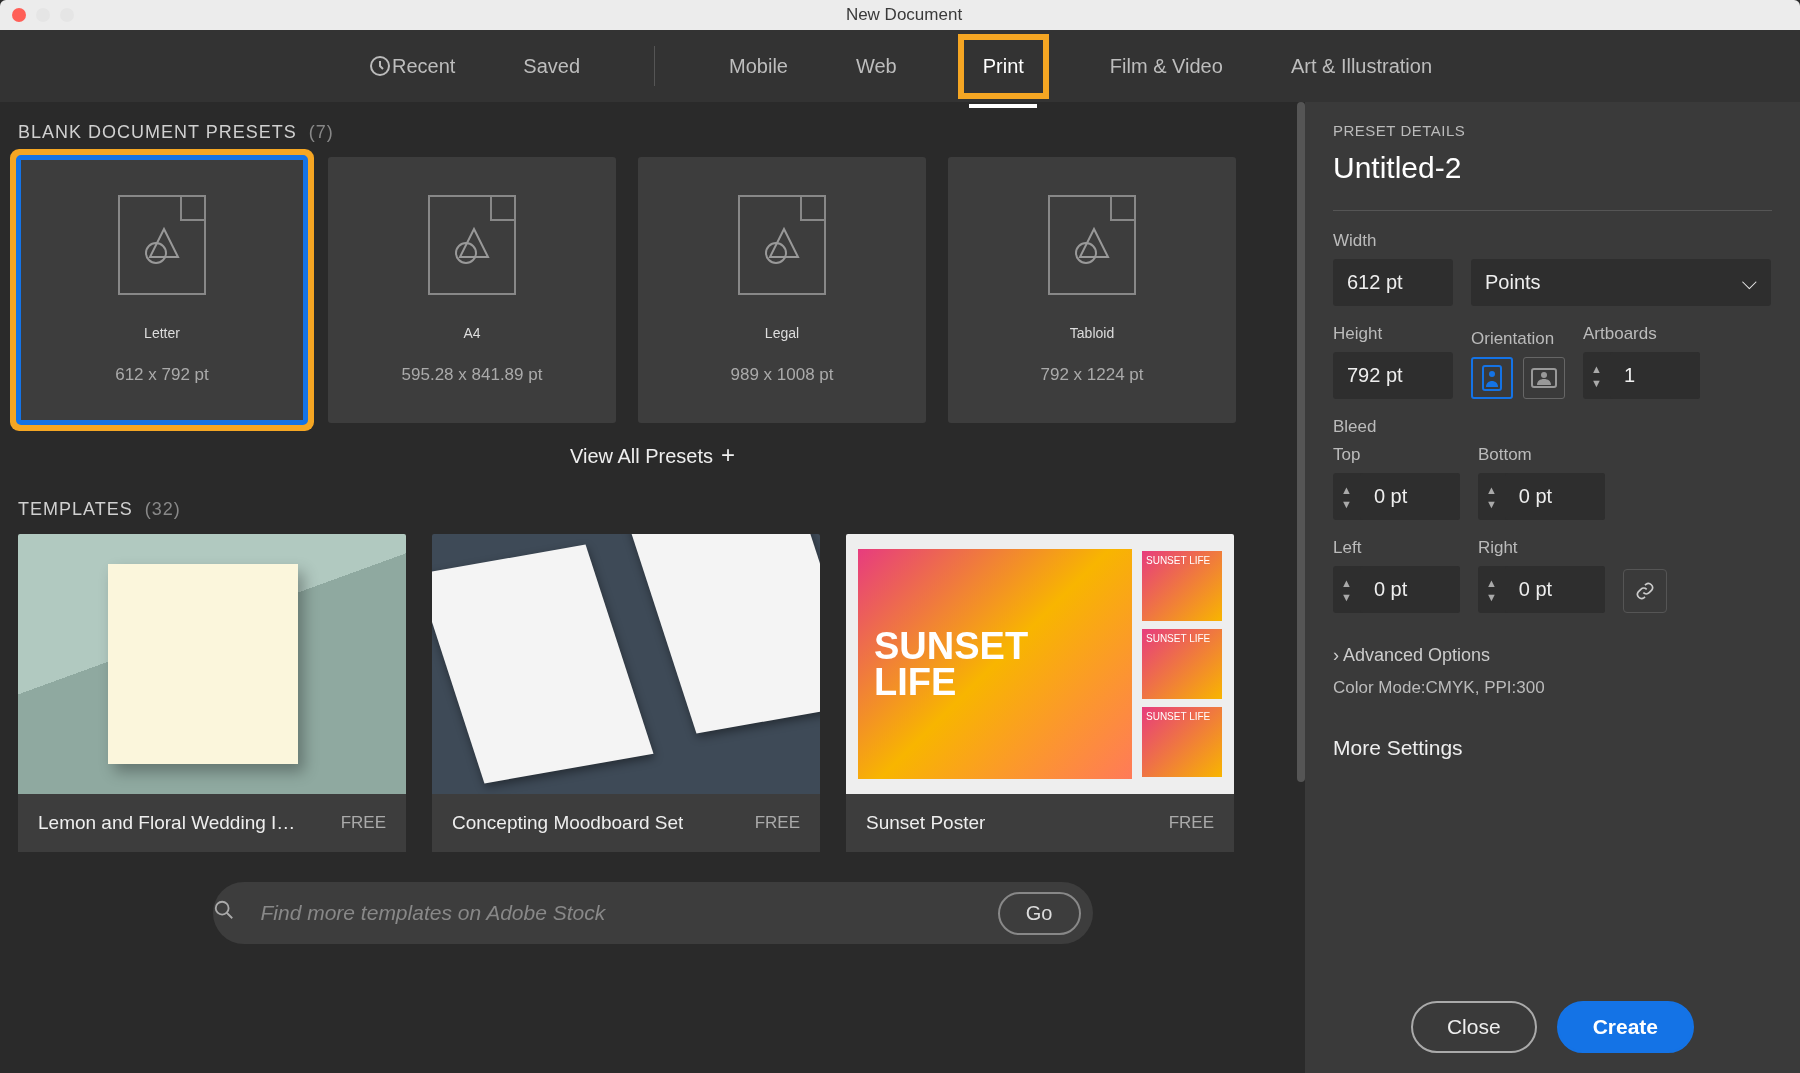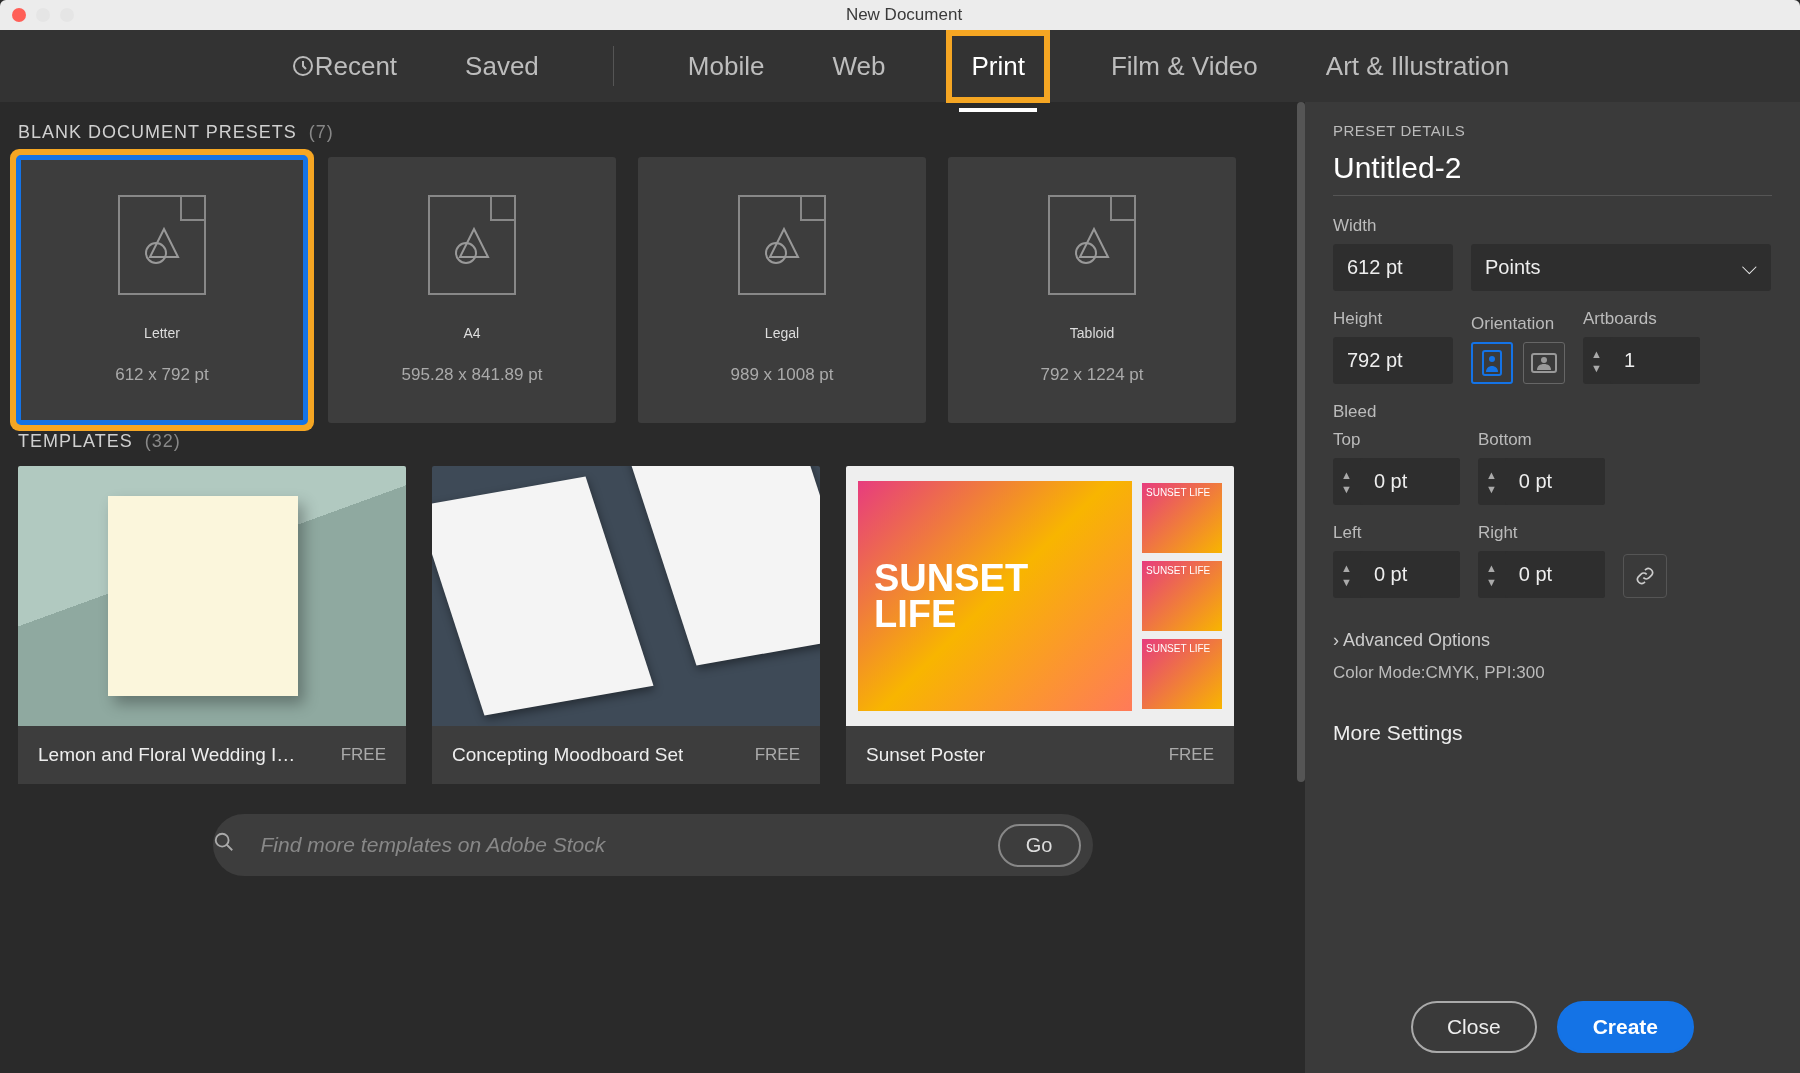--- a/index.html
+++ b/index.html
@@ -9,21 +9,21 @@
   .titlebar { background: #ececec; height: 30px; display: flex; align-items: center; position: relative; border-top-left-radius: 6px; border-top-right-radius: 6px; }
   .traffic-lights { display: flex; gap: 10px; margin-left: 12px; }
   .tl { width: 14px; height: 14px; border-radius: 50%; }
   .tl.red { background: #ff5f57; }
   .tl.yel { background: #e5e5e5; }
   .tl.grn { background: #e5e5e5; }
   .titlebar .title { position: absolute; left: 8px; right: 0; text-align: center; color: #3a3a3a; font-size: 17px; }
 
   
   .tabs { background: #333; height: 72px; display: flex; align-items: center; justify-content: center; gap: 60px; }
-  .tab { color: #bdbdbd; font-size: 26px; display: flex; align-items: center; cursor: pointer; position: relative; padding: 6px 4px; }
+  .tab { color: #bdbdbd; font-size: 20px; display: flex; align-items: center; cursor: pointer; position: relative; padding: 6px 4px; }
   .tab.active { color: #fff; }
   .tab.active::after { content: ""; position: absolute; bottom: -12px; left: 10%; right: 10%; height: 4px; background: #fff; }
   .tab-divider { width: 1px; height: 40px; background: #555; margin: 0 10px; }
   .highlight-box { outline: 6px solid #f5a623; outline-offset: -3px; padding: 18px 22px; }
 
   
   .main { display: flex; height: calc(100% - 102px); }
   .left { flex: 1; padding: 20px 18px; overflow: hidden; position: relative; }
   .right { width: 495px; background: #3a3a3a; padding: 20px 28px; color: #ccc; display: flex; flex-direction: column; }
 
@@ -61,21 +61,21 @@
   .thumb.t3 .side { width:80px; display:flex; flex-direction:column; gap:8px; }
   .thumb.t3 .side div { height:70px; background:linear-gradient(135deg,#e73c7e,#f8b500); font-size:10px; color:#fff; display:flex; align-items:flex-start; padding:4px; }
 
   .searchbar { margin-top: 30px; display: flex; align-items: center; justify-content: center; gap: 26px; background: #3d3d3d; border-radius: 40px; height: 62px; width: 880px; margin-left: auto; margin-right: auto; }
   .searchbar .sico { color: #aaa; font-size: 22px; }
   .searchbar .ph { color: #888; font-size: 21px; font-style: italic; flex: 1; }
   .gobtn { border: 2px solid #888; border-radius: 28px; padding: 8px 26px; color: #ddd; font-size: 20px; cursor: pointer; margin-right: 12px; }
 
   
   .rhead { font-size: 15px; letter-spacing: .5px; color: #bbb; margin-bottom: 12px; }
-  .docname { font-size: 30px; color: #fff; border-bottom: 1px solid #555; padding-bottom: 10px; margin-bottom: 20px; }
+  .docname { font-size: 30px; color: #fff; border-bottom: 1px solid #555; padding-bottom: 25px; margin-bottom: 20px; }
   .field-label { font-size: 17px; color: #bbb; margin-bottom: 8px; }
   .row { display: flex; gap: 18px; align-items: flex-end; margin-bottom: 18px; }
   .col { display: flex; flex-direction: column; }
   .input { background: #2e2e2e; border: none; color: #eee; font-size: 20px; padding: 12px 14px; border-radius: 3px; }
   .input.w1 { width: 120px; }
   .select { background: #2e2e2e; color: #eee; font-size: 20px; padding: 12px 14px; border-radius: 3px; display: flex; justify-content: space-between; align-items: center; width: 300px; cursor: pointer; }
   .stepper { display:flex; align-items:center; background:#2e2e2e; border-radius:3px; }
   .stepper .arrows { display:flex; flex-direction:column; padding:4px 8px; color:#aaa; font-size:11px; gap:2px; cursor:pointer; }
   .orient { display:flex; gap:10px; }
   .orient .o { width:42px; height:42px; border:1px solid #666; display:flex; align-items:center; justify-content:center; color:#999; border-radius:3px; cursor:pointer; }
@@ -182,20 +182,23 @@
           <svg width="44" height="44" viewBox="0 0 44 44" fill="none" stroke="#999" stroke-width="2">
               <path d="M24 6 L38 34 L10 34 Z"></path>
               <circle cx="16" cy="30" r="10"></circle>
             </svg>
         </div>
         <div class="pname">Tabloid</div>
         <div class="psize">792 x 1224 pt</div>
       </div>
     </div>
 
+    <div class="view-all">
+      <span>View All Presets</span><span class="plus">+</span>
+    </div>
 
     <div class="section-title">
       <span>TEMPLATES</span>
       <span class="count">(32)</span>
     </div>
 
     <div class="templates">
       <div class="template">
         <div class="thumb t1"></div>
         <div class="tfoot">

